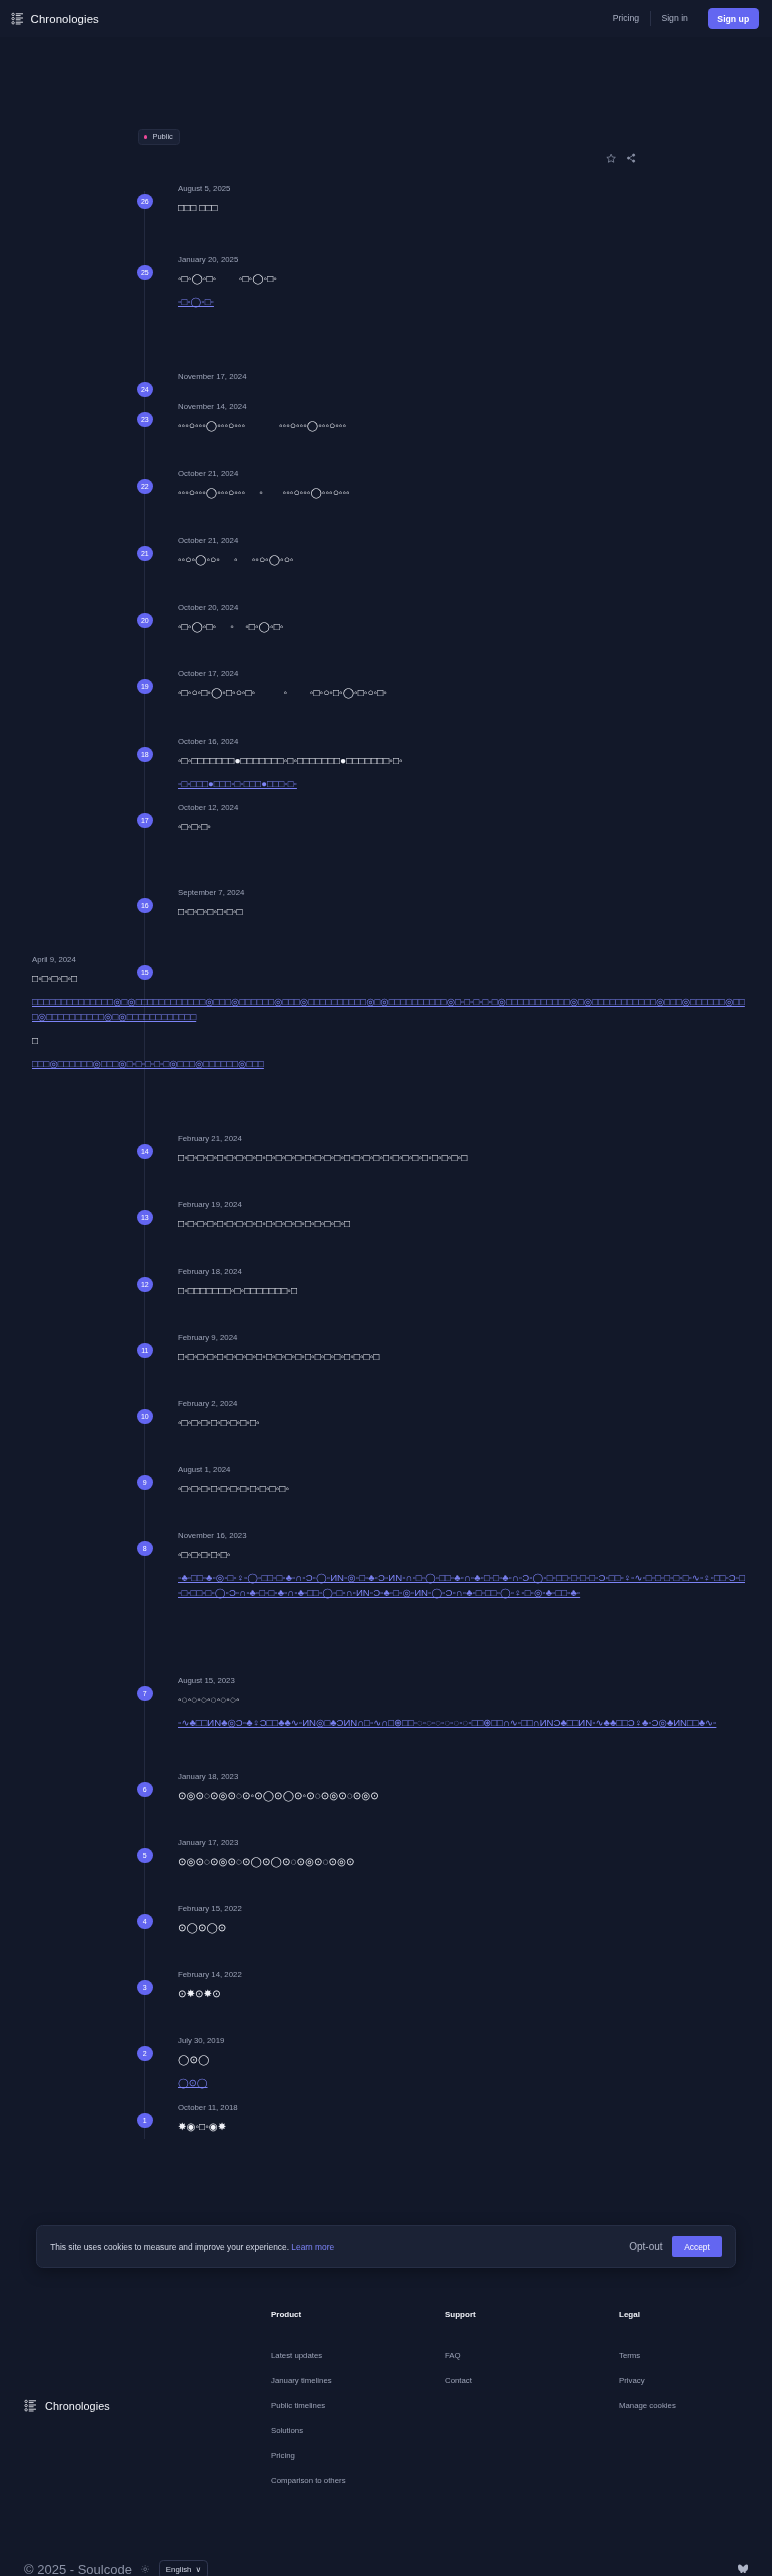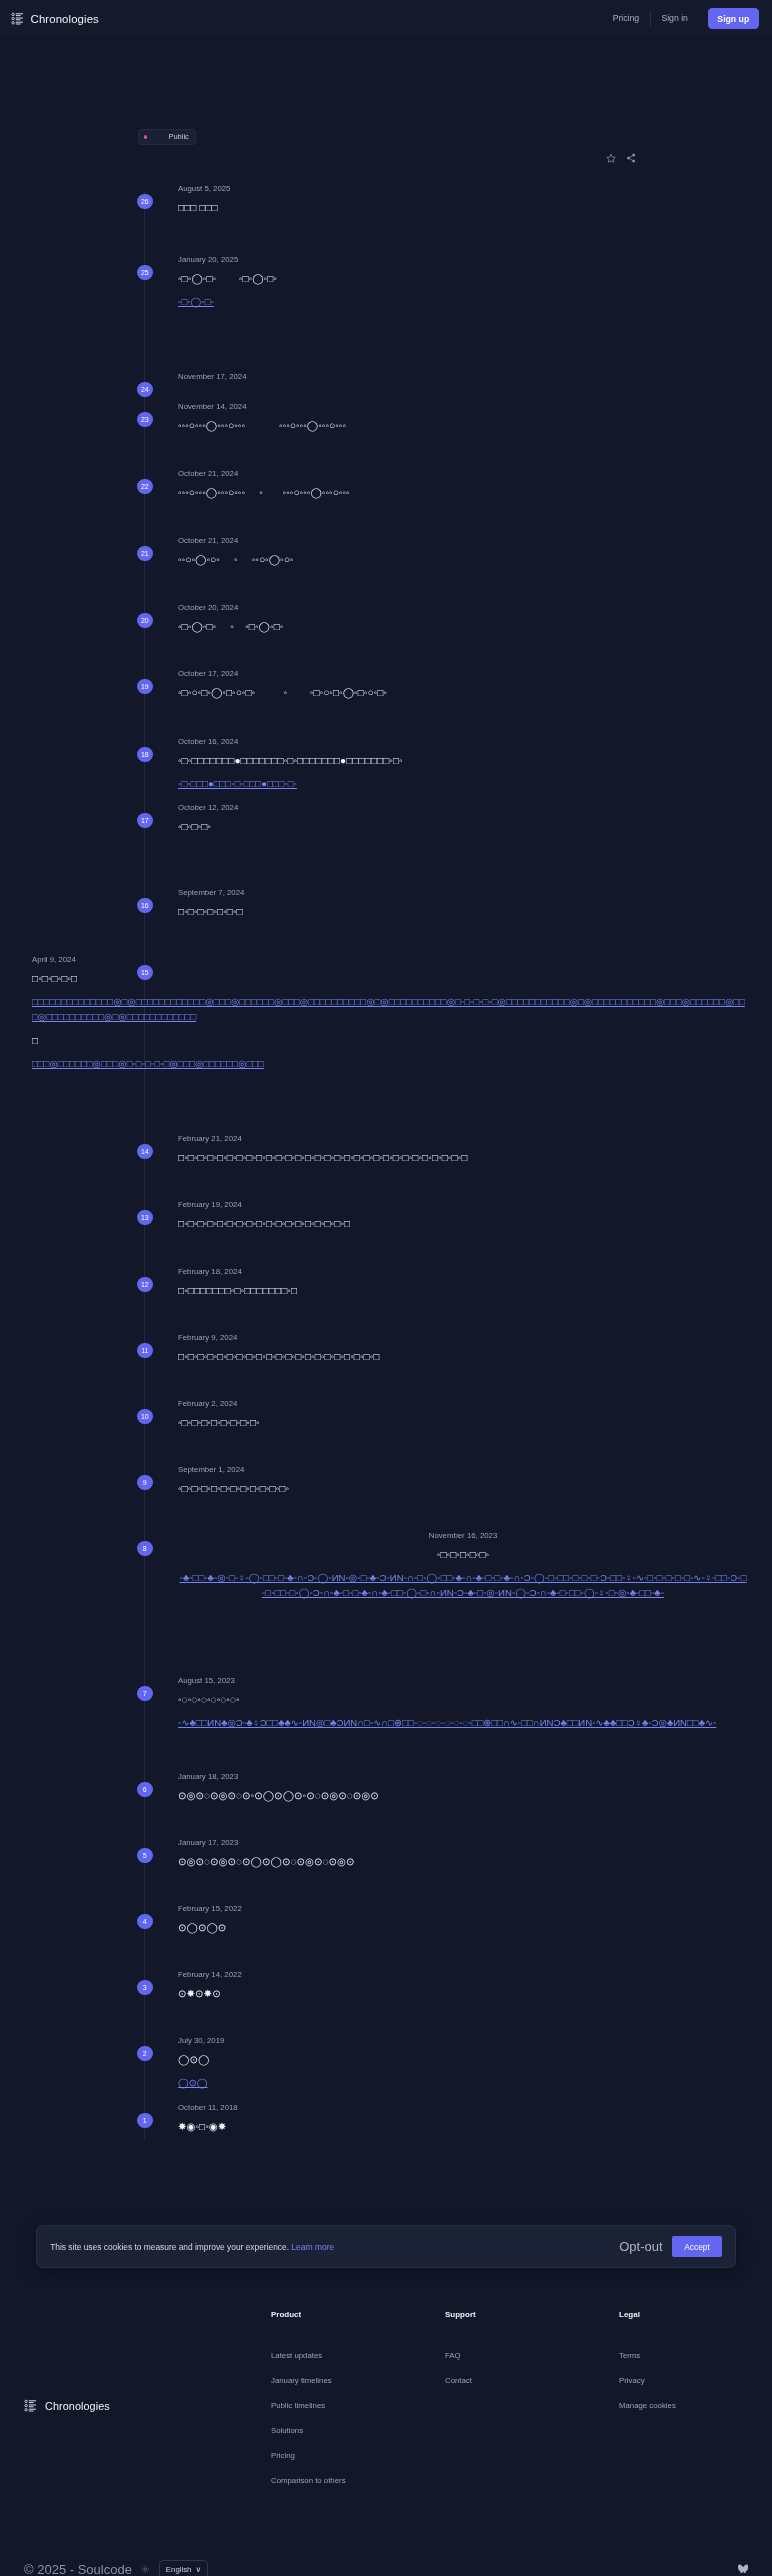--- a/index.html
+++ b/index.html
@@ -32,21 +32,21 @@
   .signup-btn {
     background: #6366f1; color: #ffffff; font-size: 8.7px; font-weight: bold;
     border: none; border-radius: 4.2px; padding: 5.4px 9.6px; margin-left: 9px;
     cursor: pointer; font-family: "Liberation Sans", sans-serif;
   }
 
   
   .meta-area { position: relative; width: 100%; }
   .visibility-badge {
     position: absolute; left: 138px; top: 92px;
-    display: inline-flex; align-items: center; gap: 21px;
+    display: inline-flex; align-items: center; gap: 5px;
     background: #1a2135; border: 0.6px solid #252c42;
     border-radius: 3.6px; padding: 2.4px 6px 2.4px 4.8px;
     font-size: 7.5px; color: #c5cada;
   }
   .dot-pink { width: 3.6px; height: 3.6px; border-radius: 50%; background: #ec4899; display:block; }
   .action-icons {
     position: absolute; left: 606px; top: 116px;
     display: flex; gap: 9.6px; align-items: center;
   }
   .action-icons svg { display: block; cursor: pointer; }
@@ -79,21 +79,21 @@
   .cookie-banner {
     position: absolute; left: 36px; right: 36px; top: 2225px;
     background: #1b2235; border: 0.6px solid #262e45; border-radius: 6.6px;
     padding: 10.2px 13.2px; display: flex; align-items: center;
     box-shadow: 0 3.6px 14.4px rgba(0,0,0,.35);
   }
   .cookie-text { font-size: 8.4px; color: #d3d8e6; margin: 0 auto 0 0; }
   .cookie-text a { color: #7c83f5; text-decoration: none; }
   .cookie-actions { display: flex; align-items: center; gap: 9.6px; }
   .optout-btn {
-    background: none; border: none; color: #aeb4c6; font-size: 13px; cursor: pointer;
+    background: none; border: none; color: #aeb4c6; font-size: 10px; cursor: pointer;
     font-family: "Liberation Sans", sans-serif;
   }
   .accept-btn {
     background: #6366f1; color: #fff; border: none; border-radius: 2px;
     padding: 5.4px 12px; font-size: 8.4px; cursor: pointer;
     font-family: "Liberation Sans", sans-serif;
   }
 
   
   .footer {
@@ -296,26 +296,26 @@
       </div>
       <div class="entry" style="position: absolute; top: 1215px; left: 0px; right: 0px;">
         <div class="badge" style="top: 9.6px;">10</div>
         <div class="entry-date">February 2, 2024</div>
         <div class="entry-body">
           <span class="plain">◦□◦□◦□◦□◦□◦□◦□◦□◦</span>
         </div>
       </div>
       <div class="entry" style="position: absolute; top: 1281px; left: 0px; right: 0px;">
         <div class="badge" style="top: 9.6px;">9</div>
-        <div class="entry-date">September 1, 2024</div>
+        <div class="entry-date">August 1, 2024</div>
         <div class="entry-body">
           <span class="plain">◦□◦□◦□◦□◦□◦□◦□◦□◦□◦□◦□◦</span>
         </div>
       </div>
-      <div class="entry" style="position: absolute; top: 1347px; left: 0px; right: 0px; text-align: center;">
+      <div class="entry" style="position: absolute; top: 1347px; left: 0px; right: 0px;">
         <div class="badge" style="top: 9.6px;">8</div>
         <div class="entry-date">November 16, 2023</div>
         <div class="entry-body">
           <span class="plain">◦□◦□◦□◦□◦□◦</span>
           <a class="lnk" href="#">◦♣◦□□◦♣◦◎◦□◦♀◦◯◦□□◦□◦♣◦∩◦Ɔ◦◯◦ИN◦◎◦□◦♣◦Ɔ◦ИN◦∩◦□◦◯◦□□◦♣◦∩◦♣◦□◦□◦♣◦∩◦Ɔ◦◯◦□◦□□◦□◦□◦□◦Ɔ◦□□◦♀◦∿◦□◦□◦□◦□◦□◦∿◦♀◦□□◦Ɔ◦□◦□◦□□◦□◦◯◦Ɔ◦∩◦♣◦□◦□◦♣◦∩◦♣◦□□◦◯◦□◦∩◦ИN◦Ɔ◦♣◦□◦◎◦ИN◦◯◦Ɔ◦∩◦♣◦□◦□□◦◯◦♀◦□◦◎◦♣◦□□◦♣◦</a>
         </div>
       </div>
       <div class="entry" style="position: absolute; top: 1492px; left: 0px; right: 0px;">
         <div class="badge" style="top: 9.6px;">7</div>
         <div class="entry-date">August 15, 2023</div>

